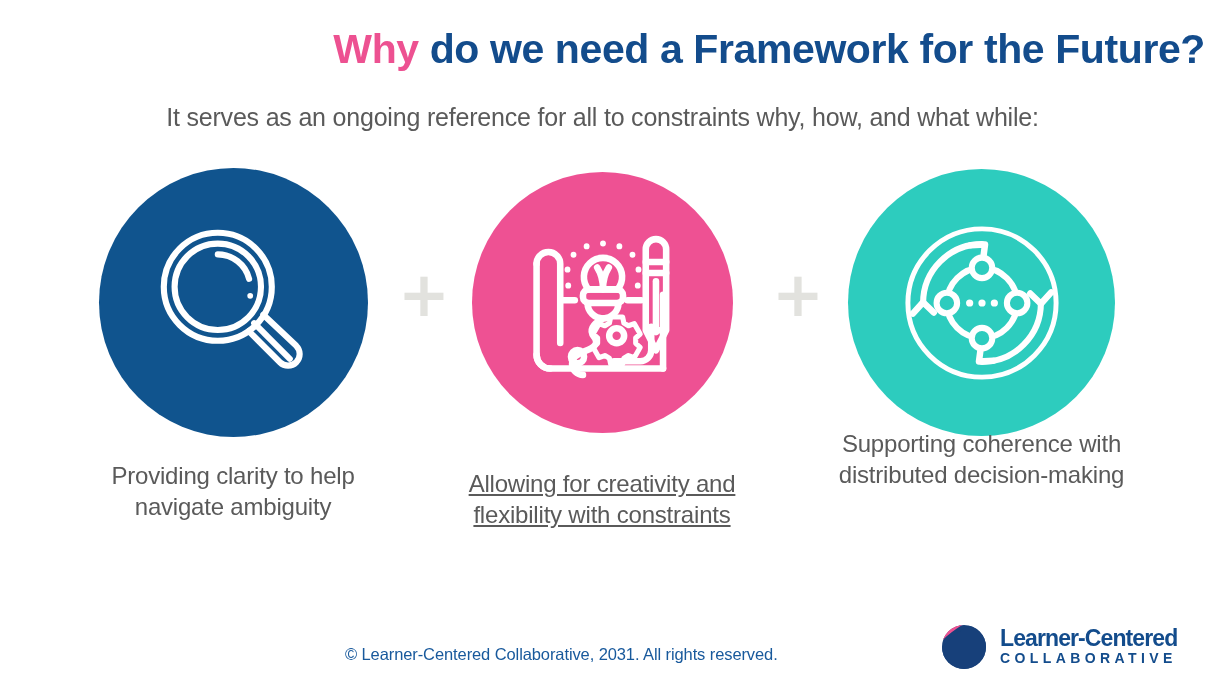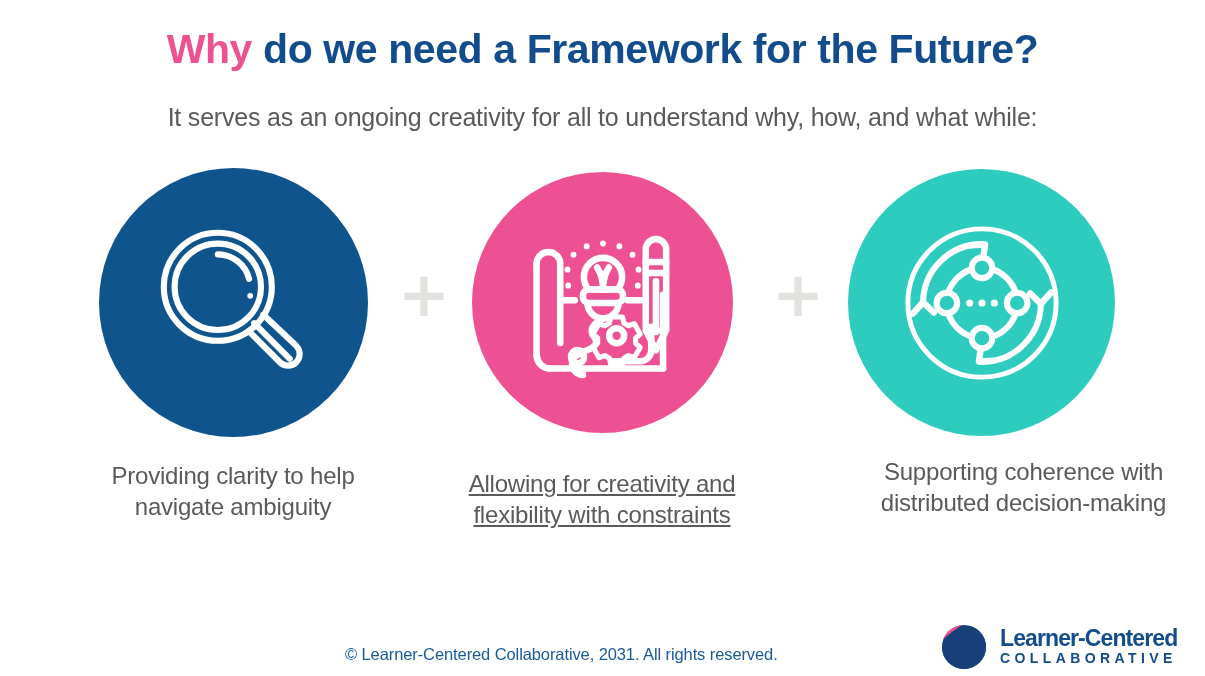--- a/index.html
+++ b/index.html
@@ -15,21 +15,21 @@
     font-family: "Liberation Sans", sans-serif;
     -webkit-font-smoothing: antialiased;
   }
 
   
   #slide-title {
     position: absolute;
     top: 26px;
     left: 0;
     width: 1205px;
-    text-align: center;
+    text-align: right;
     font-size: 41px;
     font-weight: bold;
     letter-spacing: -0.4px;
     color: #134C8C;
     white-space: nowrap;
   }
   #slide-title .accent { color: #ED5191; }
 
   
   #slide-subtitle {
@@ -82,21 +82,21 @@
   .caption {
     position: absolute;
     text-align: center;
     color: #5a5a5a;
     font-size: 24px;
     line-height: 1.3;
     letter-spacing: -0.2px;
   }
   #caption-clarity    { left: 78px;  top: 460px; width: 310px; }
   #caption-creativity { left: 452px; top: 468px; width: 300px; text-decoration: underline; }
-  #caption-coherence  { left: 830px; top: 456px; width: 303px; margin-left: 42px; }
+  #caption-coherence  { left: 830px; top: 428px; width: 303px; }
 
   
   #footer-copyright {
     position: absolute;
     left: 345px;
     top: 645px;
     font-size: 16.5px;
     color: #18599C;
     letter-spacing: -0.1px;
     white-space: nowrap;
@@ -139,21 +139,21 @@
     white-space: nowrap;
   }
 </style>
 </head>
 <body>
 
 <div id="slide-title">
   <span class="accent">Why</span><span> do we need a Framework for the Future?</span>
 </div>
 
-<div id="slide-subtitle">It serves as an ongoing creativity for all to understand why, how, and what while:</div>
+<div id="slide-subtitle">It serves as an ongoing reference for all to constraints why, how, and what while:</div>
 
 <div id="columns">
 
   <div class="icon-circle" id="circle-clarity">
     <span>
       <svg width="180" height="180" viewBox="0 0 100 100" fill="none" stroke="#ffffff" stroke-width="3.4" stroke-linecap="round" stroke-linejoin="round">
         <circle cx="41" cy="41" r="30"></circle>
         <circle cx="41" cy="41" r="24"></circle>
         <path d="M41 23 A18 18 0 0 1 58.4 36.6"></path>
         <circle cx="59" cy="46" r="1.6" fill="#ffffff" stroke="none"></circle>

